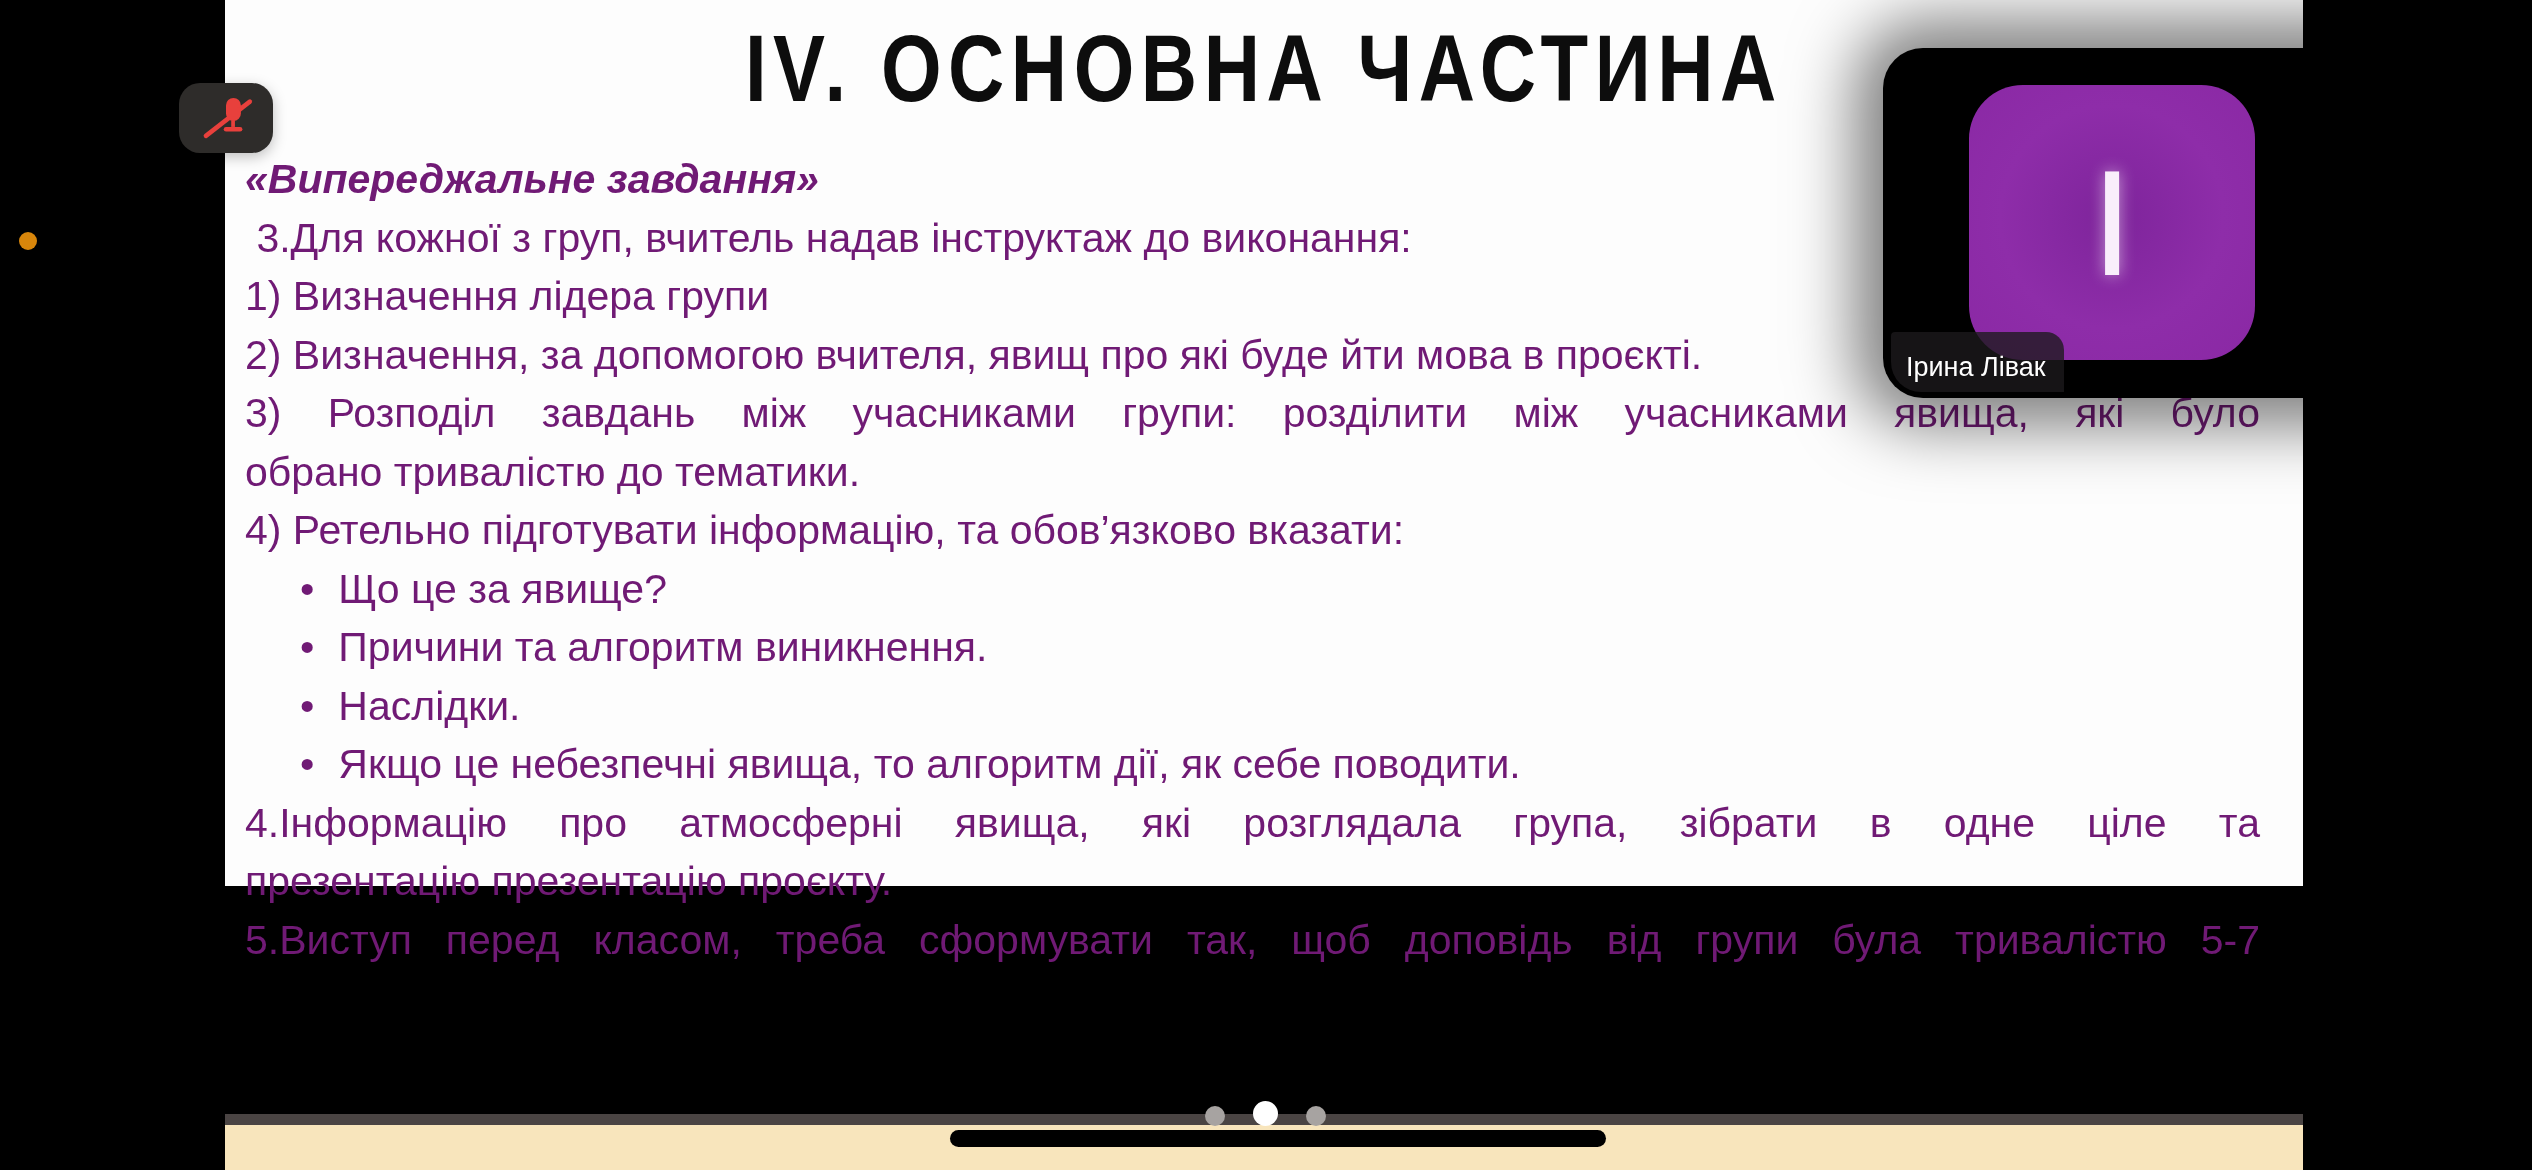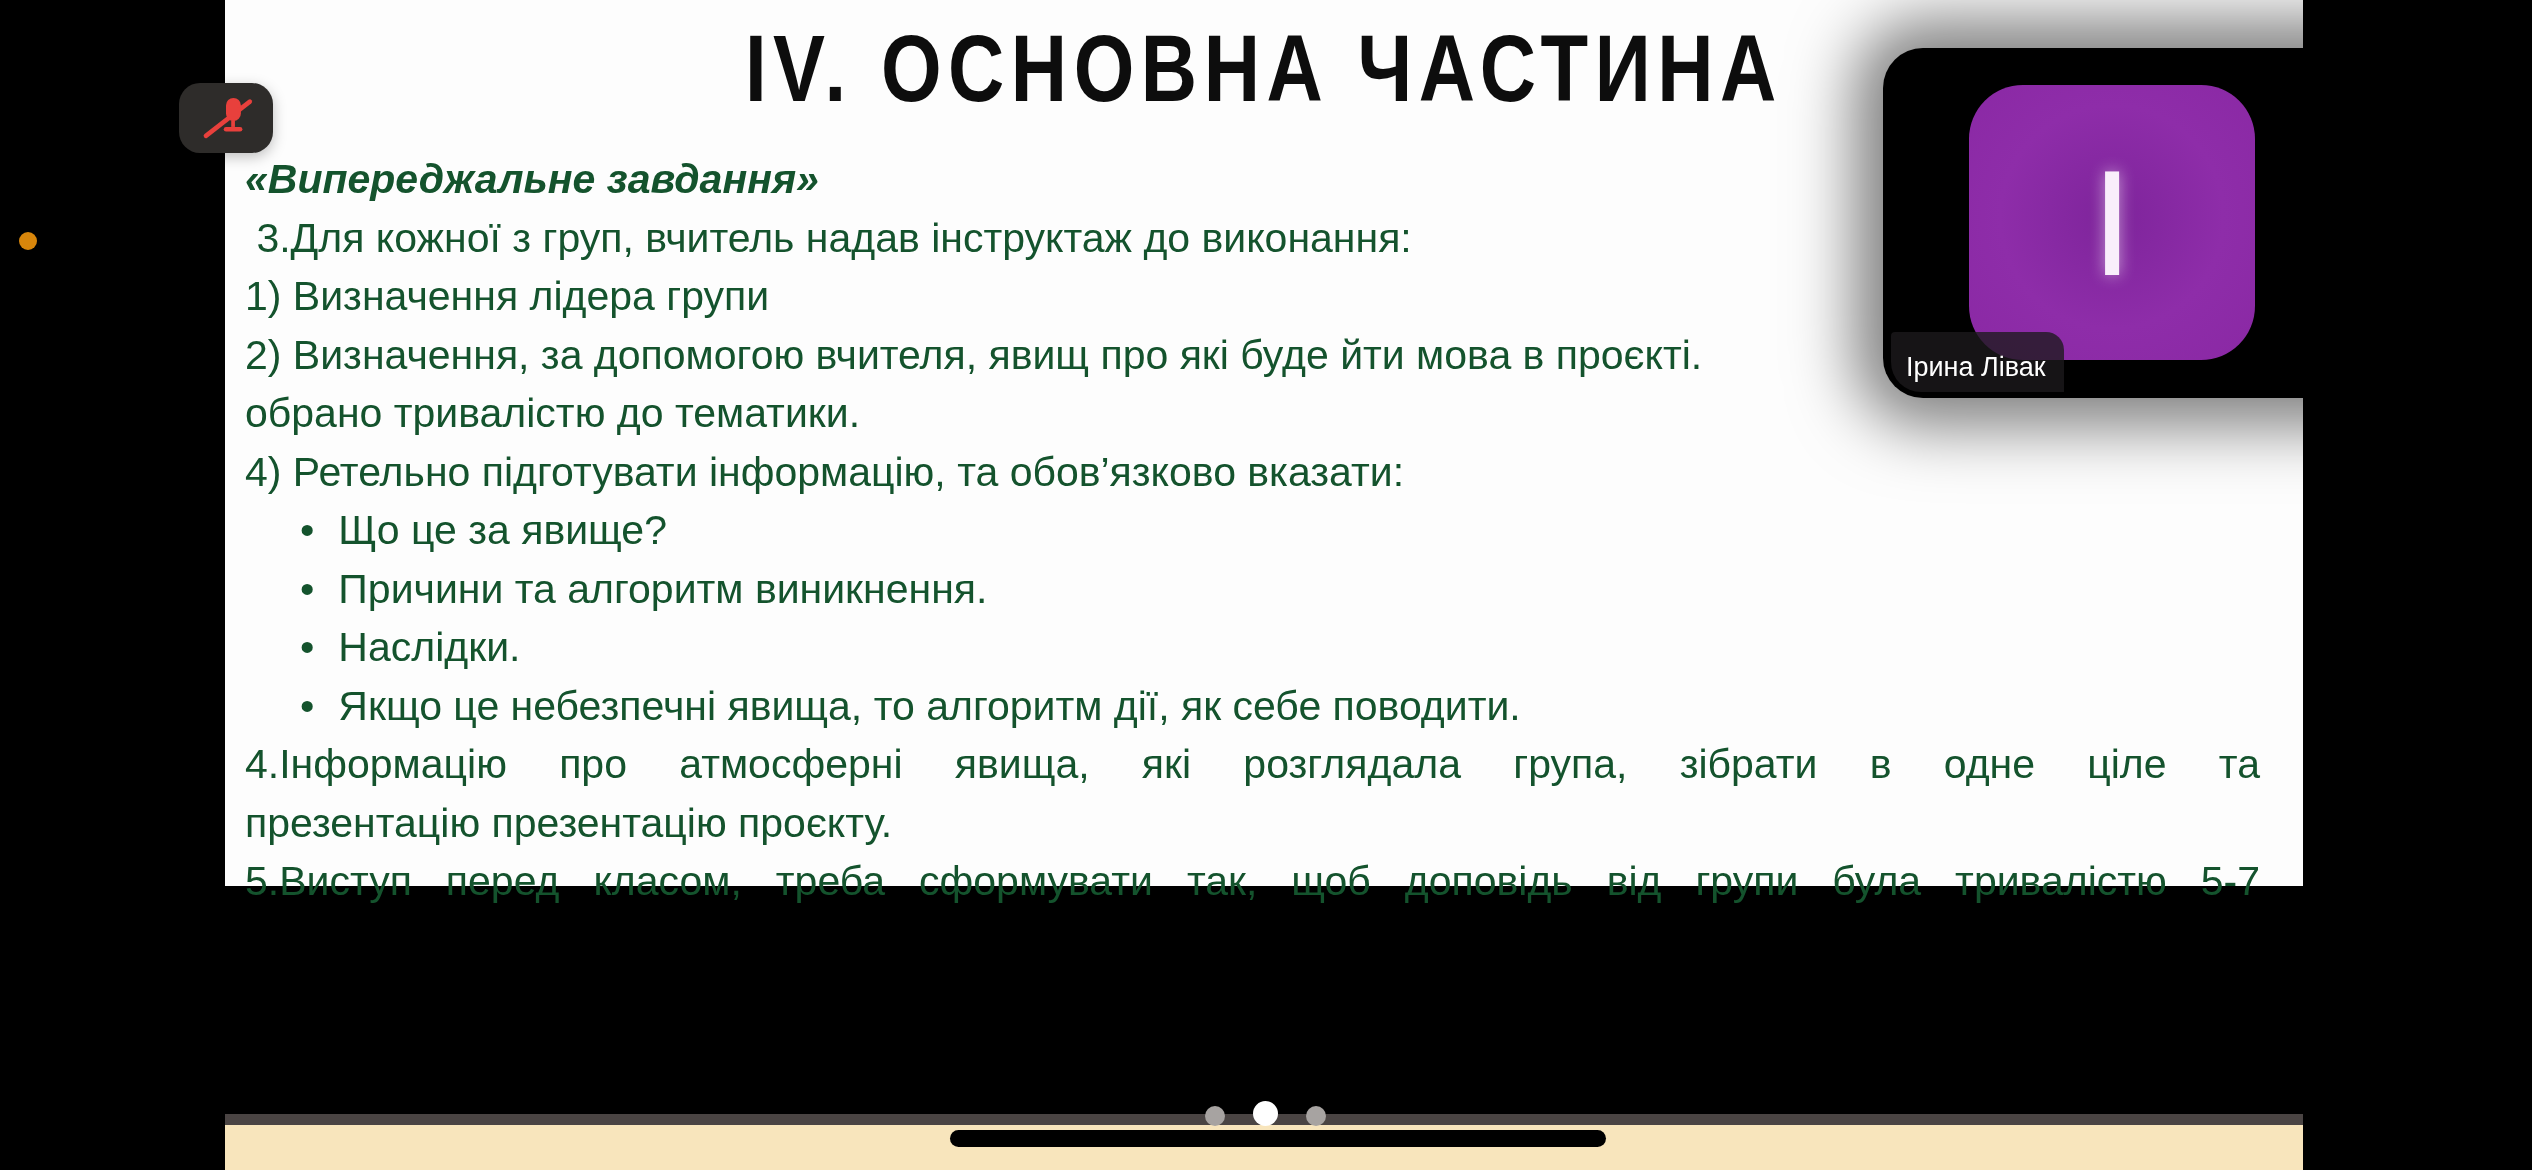--- a/index.html
+++ b/index.html
@@ -22,21 +22,21 @@
   #slide-title{
     display:inline-block;
     font-size:95px;font-weight:700;color:#0d0d0d;
     letter-spacing:8px;
     transform:scaleX(0.82);
     transform-origin:center top;
     white-space:nowrap;
   }
   #slide-body{
     position:absolute;left:20px;top:150px;width:2015px;
-    font-size:41px;line-height:58.5px;color:#14532d;
+    font-size:41px;line-height:58.5px;color:#701a75;
   }
   .line{min-height:58.5px;}
   .line.heading{font-weight:700;font-style:italic;}
   .line.justify{text-align:justify;text-align-last:justify;}
   .line.bullet{padding-left:55px;}
   .line.bullet::before{content:"•";margin-right:24px;}
   
   #slide-bottom-bar{
     position:absolute;left:225px;top:1114px;width:2078px;height:11px;
     background:#4a4443;
@@ -97,20 +97,21 @@
 
   <div id="slide">
     <div id="slide-title-wrap">
       <span id="slide-title">IV. ОСНОВНА ЧАСТИНА</span>
     </div>
     <div id="slide-body">
       <div class="line heading">«Випереджальне завдання»</div>
       <div class="line normal">&nbsp;3.Для кожної з груп, вчитель надав інструктаж до виконання:</div>
       <div class="line normal">1) Визначення лідера групи</div>
       <div class="line normal">2) Визначення, за допомогою вчителя, явищ про які буде йти мова в проєкті.</div>
+      <div class="line justify">3) Розподіл завдань між учасниками групи: розділити між учасниками явища, які було</div>
       <div class="line normal">обрано тривалістю до тематики.</div>
       <div class="line normal">4) Ретельно підготувати інформацію, та обов’язково вказати:</div>
       <div class="line bullet">Що це за явище?</div>
       <div class="line bullet">Причини та алгоритм виникнення.</div>
       <div class="line bullet">Наслідки.</div>
       <div class="line bullet">Якщо це небезпечні явища, то алгоритм дії, як себе поводити.</div>
       <div class="line justify">4.Інформацію про атмосферні явища, які розглядала група, зібрати в одне ціле та</div>
       <div class="line normal">презентацію презентацію проєкту.</div>
       <div class="line justify">5.Виступ перед класом, треба сформувати так, щоб доповідь від групи була тривалістю 5-7</div>
     </div>

